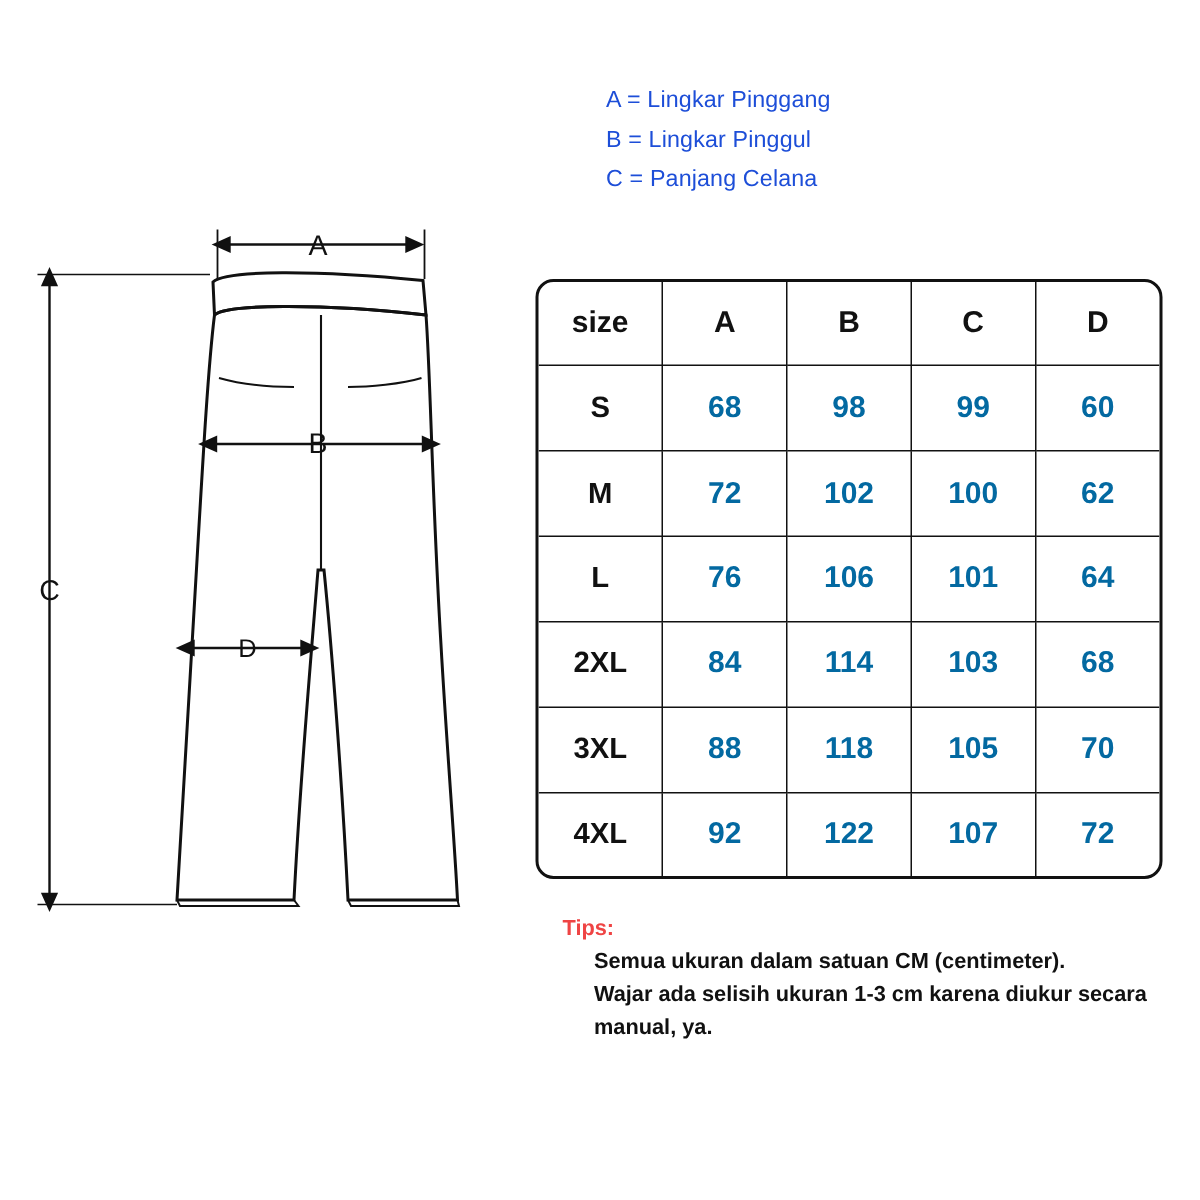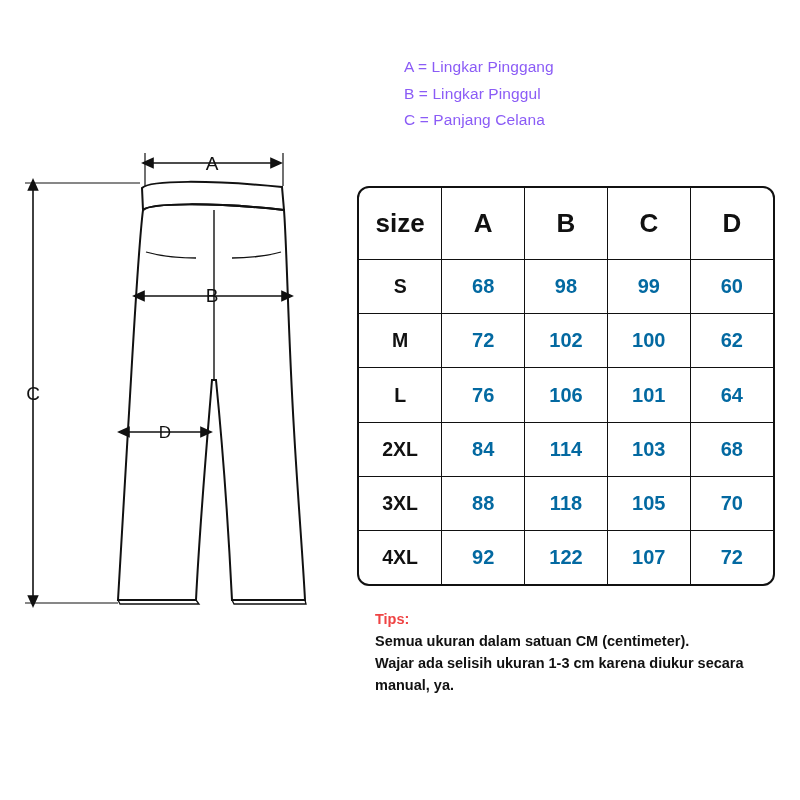--- a/index.html
+++ b/index.html
@@ -22,21 +22,21 @@
   }
 
   
   .legend {
     position: absolute;
     left: 404px;
     top: 54px;
     width: 330px;
   }
   .legend-line {
-    color: #8b5cf6;
+    color: #1d4ed8;
     font-size: 15.5px;
     line-height: 26.5px;
     white-space: nowrap;
     letter-spacing: 0.1px;
   }
 
   
   .illo {
     position: absolute;
     left: 0;
@@ -81,21 +81,21 @@
   table.size-table td:first-child,
   table.size-table th:first-child {
     border-left: none;
   }
   table.size-table td:last-child,
   table.size-table th:last-child {
     border-right: none;
   }
   table.size-table th {
     color: #111111;
-    font-size: 26px;
+    font-size: 20px;
   }
   table.size-table td.size-cell {
     color: #111111;
     font-size: 19.5px;
   }
   table.size-table td.val {
     color: #0369a1;
     font-size: 20px;
   }
 
@@ -110,20 +110,21 @@
     font-size: 14.5px;
     font-weight: bold;
     color: #ef4444;
     line-height: 22px;
   }
   .tips-line {
     font-size: 14.5px;
     font-weight: bold;
     color: #111111;
     line-height: 22px;
+    margin-left: 21px;
   }
 </style>
 </head>
 <body>
 
 <div class="page">
 
   <div class="legend">
     <div class="legend-line">A = Lingkar Pinggang</div>
     <div class="legend-line">B = Lingkar Pinggul</div>

